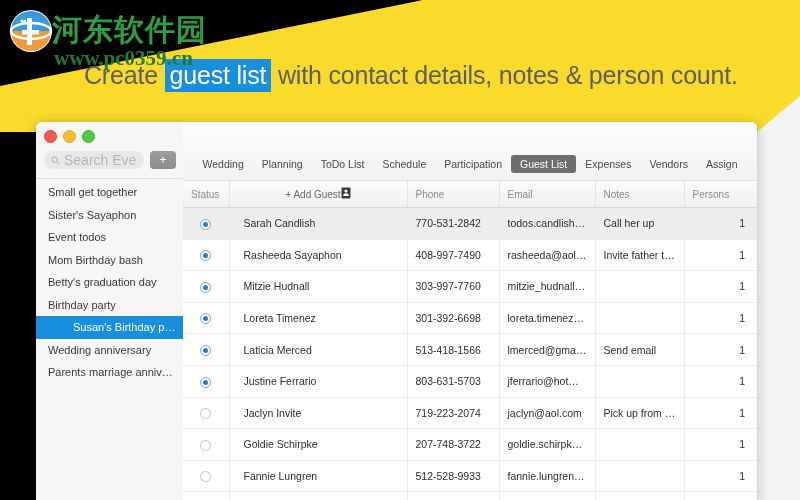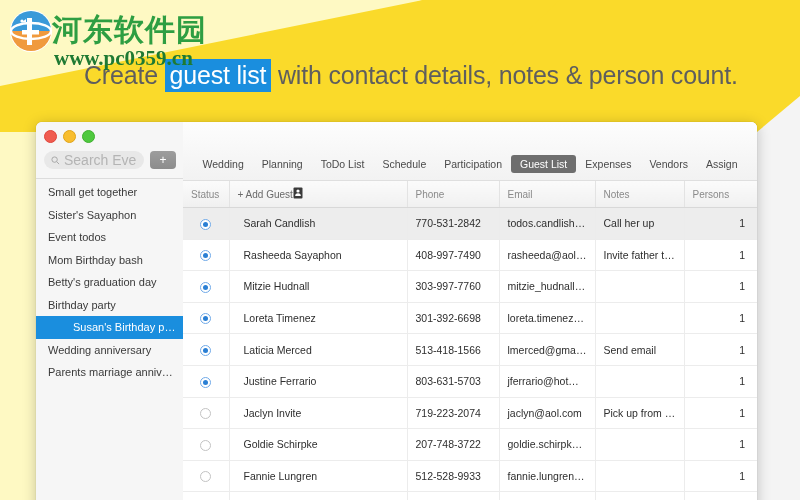--- a/index.html
+++ b/index.html
@@ -2,21 +2,21 @@
 <html><head>
 <meta charset="utf-8">
 <style>
   html, body {
     margin: 0; padding: 0;
     width: 800px; height: 500px;
     overflow: hidden;
     font-family: "Liberation Sans", sans-serif;
     background: #f4f4f4;
   }
-  #root { position: relative; width: 735px; height: 500px; background: #fef9c3; }
+  #root { position: relative; width: 735px; height: 500px; background: #000000; }
 
   
   .banner-yellow {
     position: absolute;
     left: 0; top: 0; width: 800px; height: 132px;
     background: #fada2a;
     clip-path: polygon(423px 0px, 800px 0px, 800px 96px, 757px 132px, 0px 132px, 0px 132px, 0px 132px);
     z-index: 1;
   }
   .banner-yellow-2 {
@@ -141,21 +141,21 @@
   table.guest-table th {
     background: linear-gradient(#fbfbfb, #f0f0f0);
     border-bottom: 1px solid #d8d8d8;
     border-right: 1px solid #e3e3e3;
     font-size: 10px; font-weight: normal; color: #8a8a8a;
     text-align: left; padding: 0 8px; height: 26px;
     white-space: nowrap; overflow: hidden;
   }
   table.guest-table th.col-persons { border-right: none; }
   table.guest-table th.th-name { color: #6a6a6a; position: relative; }
-  .th-name-inner { display: flex; align-items: center; justify-content: flex-start; }
+  .th-name-inner { display: flex; align-items: center; justify-content: center; }
   table.guest-table td {
     border-bottom: 1px solid #ececec;
     border-right: 1px solid #ececec;
     font-size: 10.5px; color: #2e2e2e;
     padding: 0 8px; height: 30.6px;
     white-space: nowrap; overflow: hidden; text-overflow: ellipsis;
     vertical-align: middle;
   }
   table.guest-table td.col-persons { border-right: none; text-align: right; padding-right: 12px; }
   table.guest-table tr.selected td { background: #ededed; }

